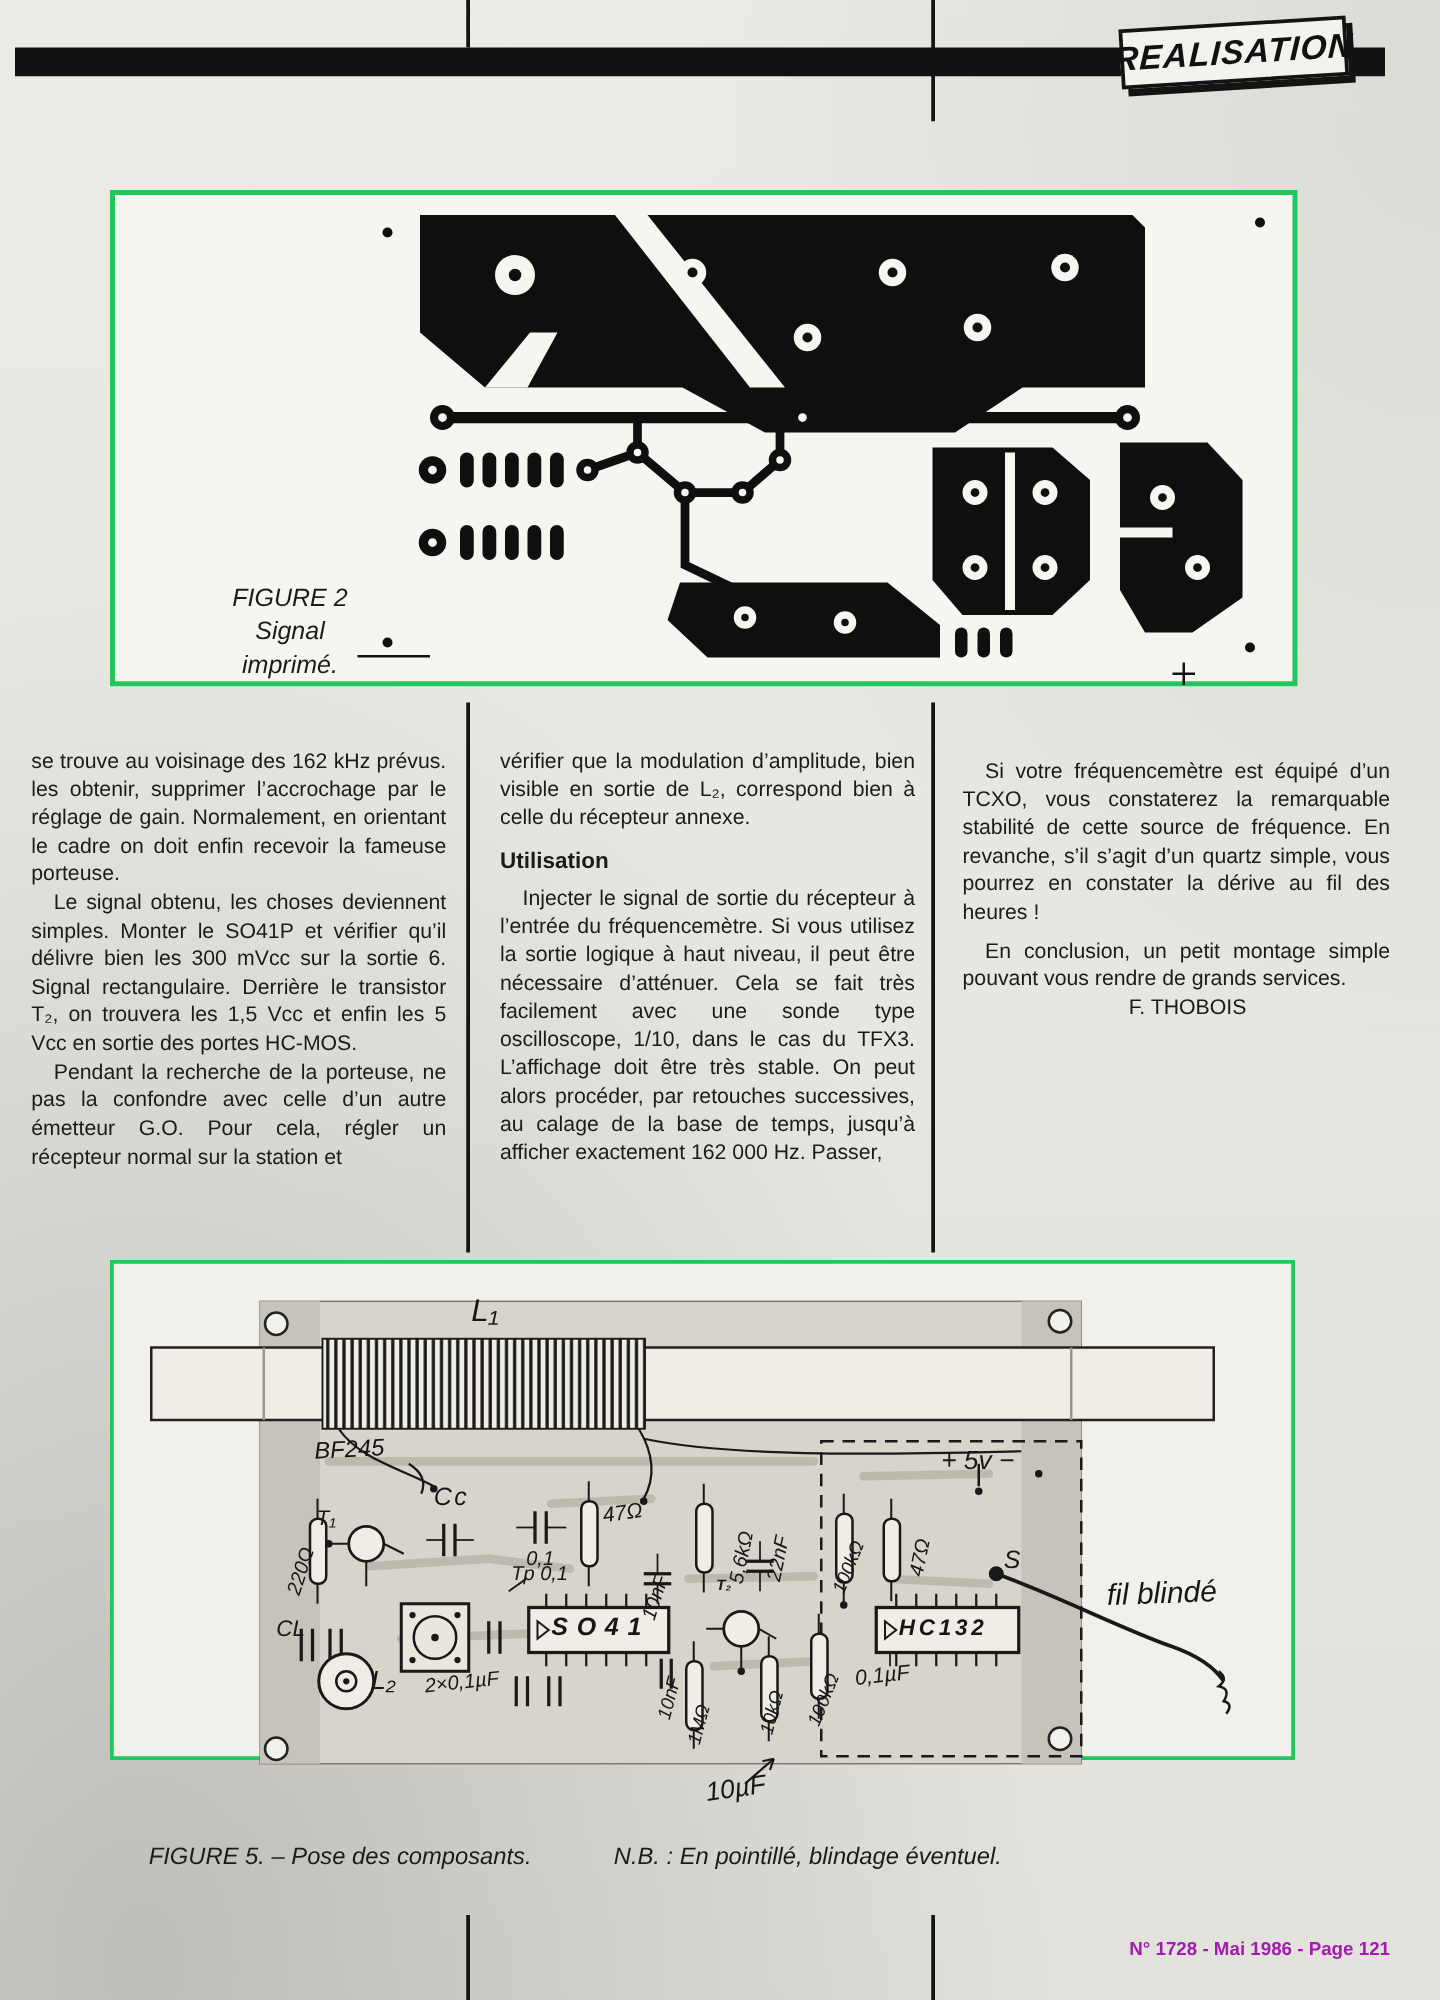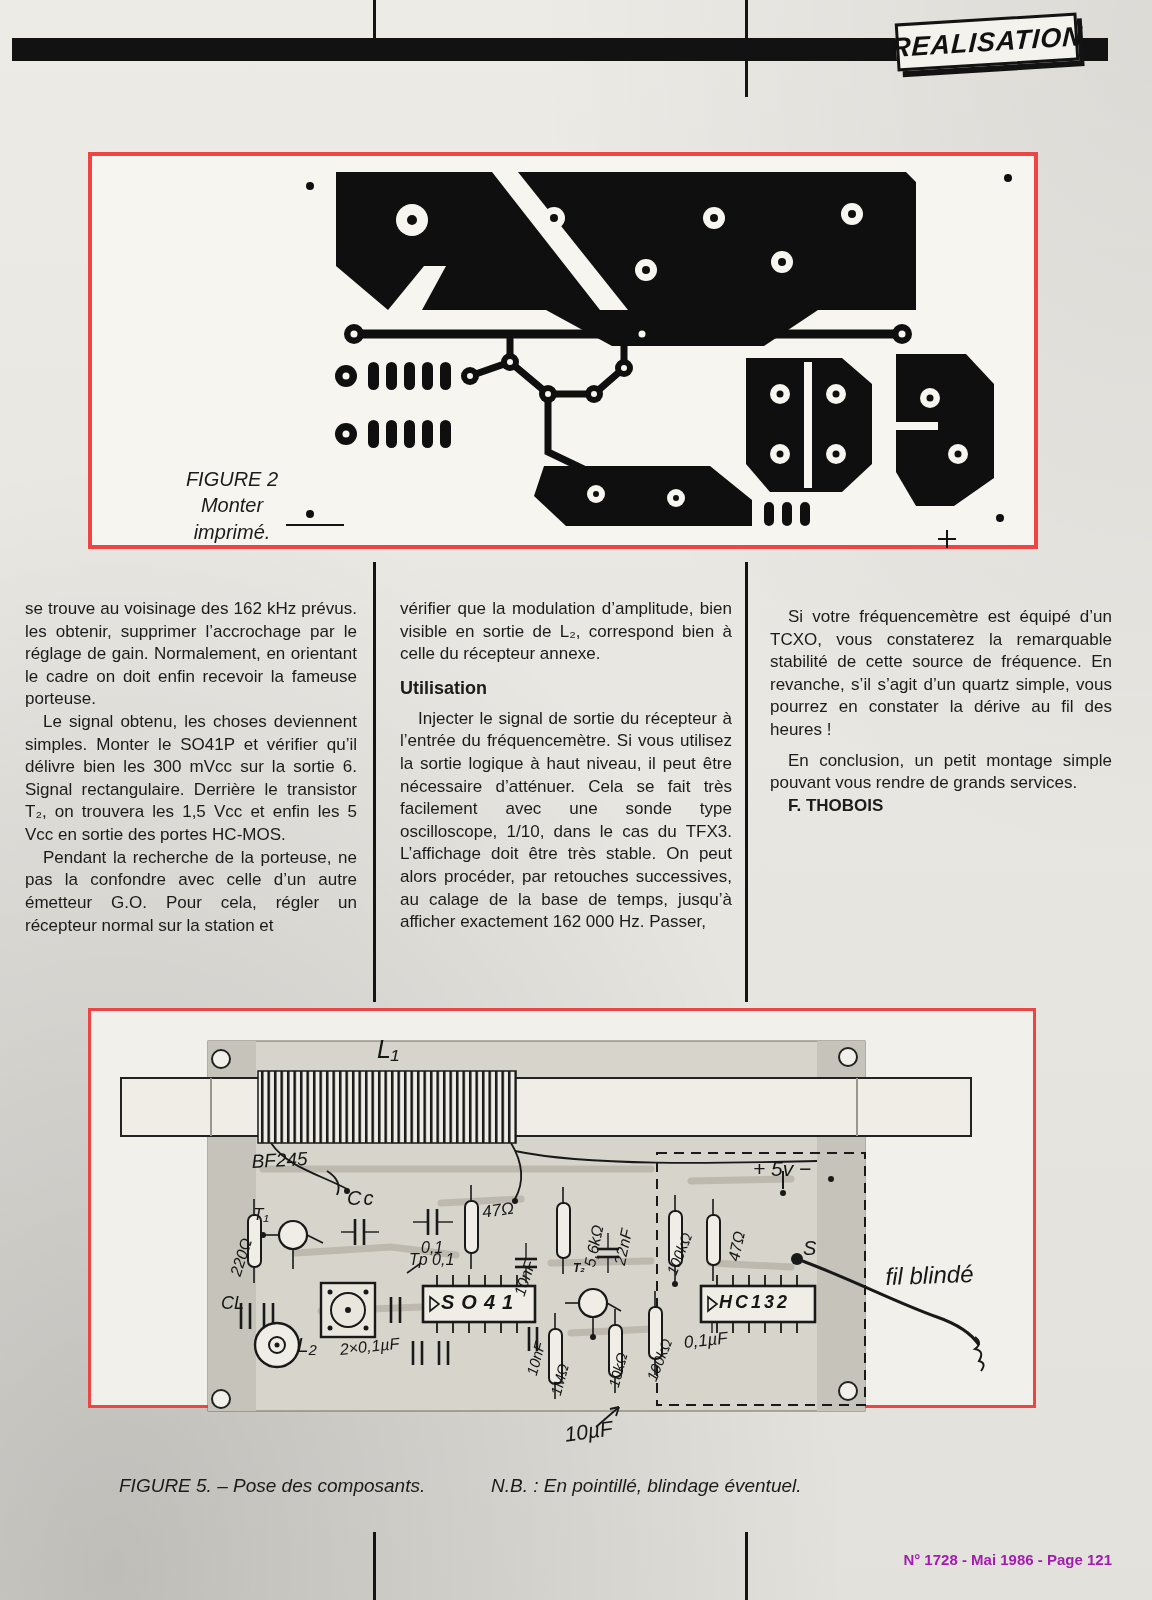--- a/index.html
+++ b/index.html
@@ -14,35 +14,35 @@
       linear-gradient(180deg,#edebe6,#e3e1db);
   }
   .topbar{position:absolute;left:12px;top:38px;width:1096px;height:23px;background:#121212;}
   .vrule{position:absolute;width:3px;background:#141414;}
   .badge{
     position:absolute;left:896px;top:18px;width:182px;height:48px;
     background:#f4f2ec;border:3px solid #131313;box-shadow:5px 6px 0 #131313;
     transform:rotate(-3.5deg);display:flex;align-items:center;justify-content:center;
   }
   .badge span{font-style:italic;font-weight:bold;font-size:27px;letter-spacing:1px;transform:skewX(-6deg);color:#111;}
-  .fig{position:absolute;border:4px solid #ef4444;background:#f7f5f0;padding-left:28px;}
+  .fig{position:absolute;border:4px solid #22c55e;background:#f7f5f0;padding-left:28px;}
   .fig2{left:88px;top:152px;width:950px;height:397px;}
   .fig2 svg{position:absolute;left:202px;top:6px;}
   .fig2-caption{position:absolute;left:84px;top:310px;width:112px;text-align:center;font-style:italic;font-size:20px;line-height:1.32;}
   .cap-dash{position:absolute;left:194px;top:368px;width:58px;height:2px;background:#141414;}
   .reg-cross-v{position:absolute;left:946px;top:530px;width:2px;height:18px;background:#141414;}
   .reg-cross-h{position:absolute;left:938px;top:538px;width:18px;height:2px;background:#141414;}
 
   .col{position:absolute;top:598px;width:332px;font-size:17px;line-height:1.33;text-align:justify;}
   .col p{margin:0;text-indent:18px;}
   .col p.noindent{text-indent:0;}
   .col p.gap{margin-top:8px;}
   .col1{left:25px;} .col2{left:400px;} .col3{left:770px;width:342px;}
   h3.uhead{font-size:18px;margin:11px 0 7px;}
-  .byline{text-align:left;font-weight:bold;margin-top:12px;text-indent:0;}
+  .byline{text-align:center;font-weight:normal;margin-top:12px;text-indent:0;}
 
   .fig5{left:88px;top:1008px;width:948px;height:400px;border-width:3px;background:#f2f0ea;}
   .fig5 svg{position:absolute;left:0;top:0;}
   .fl{position:absolute;font-style:italic;white-space:nowrap;color:#161616;transform-origin:0 0;}
   .ic-label{font-weight:bold;letter-spacing:7px;}
   .fig5-caption{position:absolute;left:28px;top:464px;font-style:italic;font-size:19px;}
   .fig5-note{position:absolute;left:400px;top:464px;font-style:italic;font-size:19px;}
 
   .footer{position:absolute;left:850px;top:1551px;width:262px;text-align:right;font-weight:bold;font-size:15px;color:#a21caf;}
 </style>
@@ -166,21 +166,21 @@
           <circle cx="382" cy="336" r="3"></circle>
         </g>
       <g fill="#0f0f0f">
         <rect x="470" y="340" width="10" height="24" rx="5"></rect>
           <rect x="488" y="340" width="10" height="24" rx="5"></rect>
         <rect x="506" y="340" width="10" height="24" rx="5"></rect>
       </g>
     </svg>
     <div class="fig2-caption">
       <div>FIGURE 2</div>
-      <div>Monter</div>
+      <div>Signal</div>
       <div>imprimé.</div>
     </div>
     <div class="cap-dash"></div>
   </figure>
   <div class="reg-cross-v"></div>
   <div class="reg-cross-h"></div>
 
   <div class="vrule" style="left:373px;top:562px;height:440px;"></div>
   <div class="vrule" style="left:745px;top:562px;height:440px;"></div>
 

